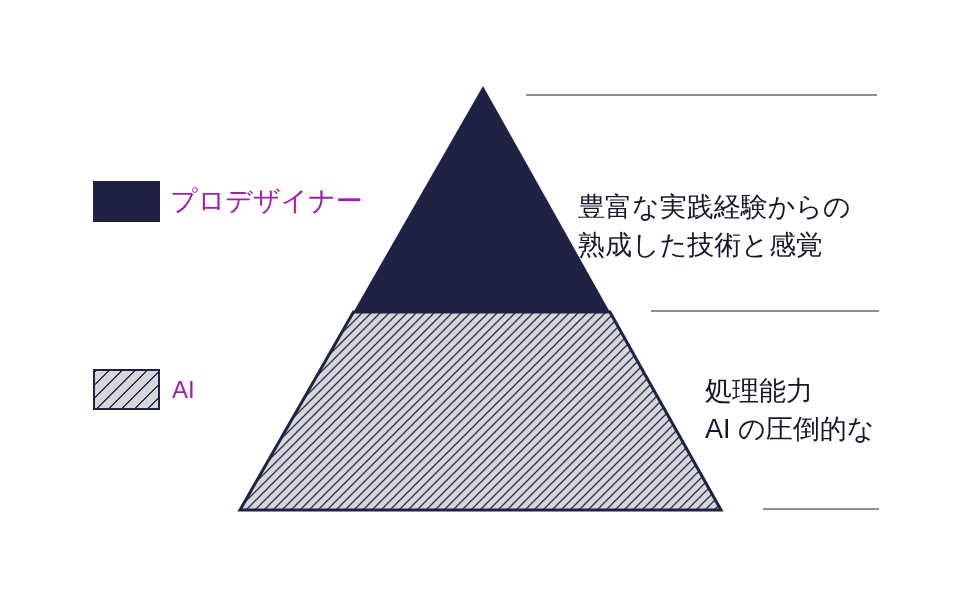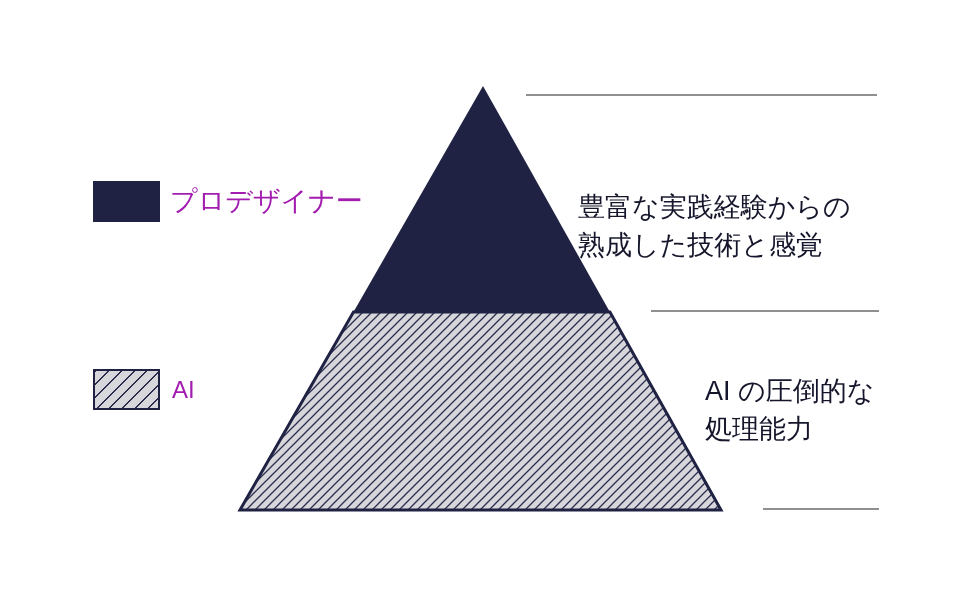--- a/index.html
+++ b/index.html
@@ -100,17 +100,17 @@
 
   <div class="swatch swatch-ai"></div>
   <div class="legend-label label-ai">AI</div>
 
   <div class="annotation ann-pro">
     <div>豊富な実践経験からの</div>
     <div>熟成した技術と感覚</div>
   </div>
 
   <div class="annotation ann-ai">
+    <div>処理能力</div>
     <div>AI の圧倒的な</div>
-    <div>処理能力</div>
   </div>
 
 </div>
 
 </body></html>

